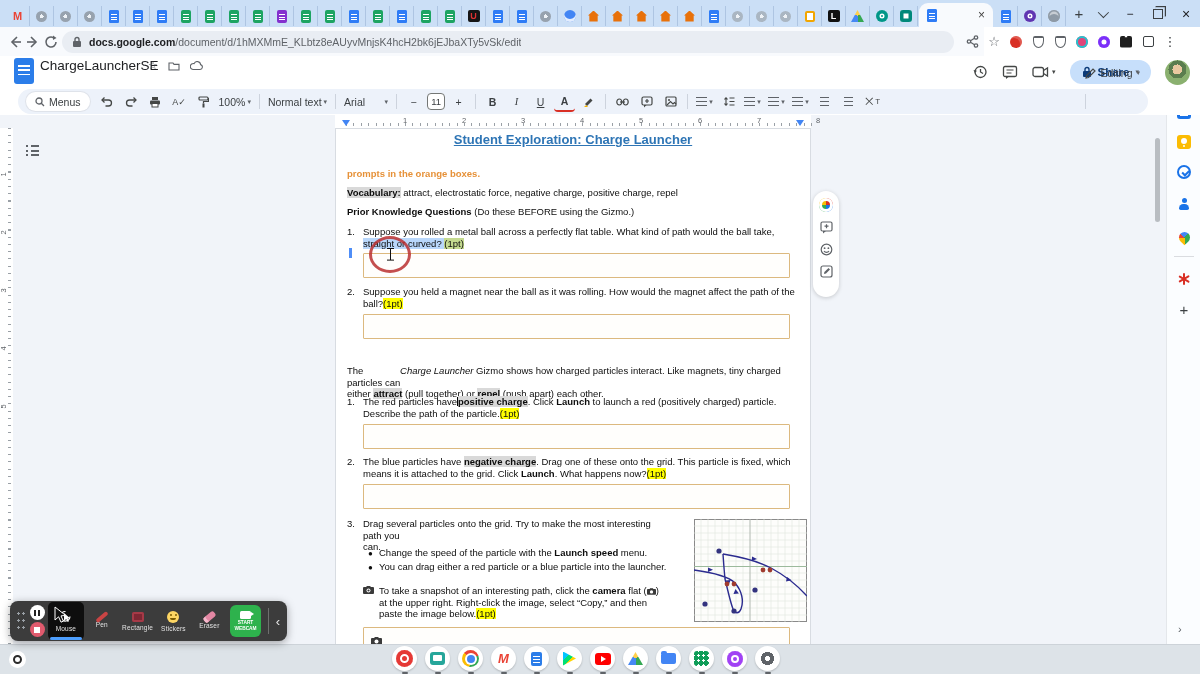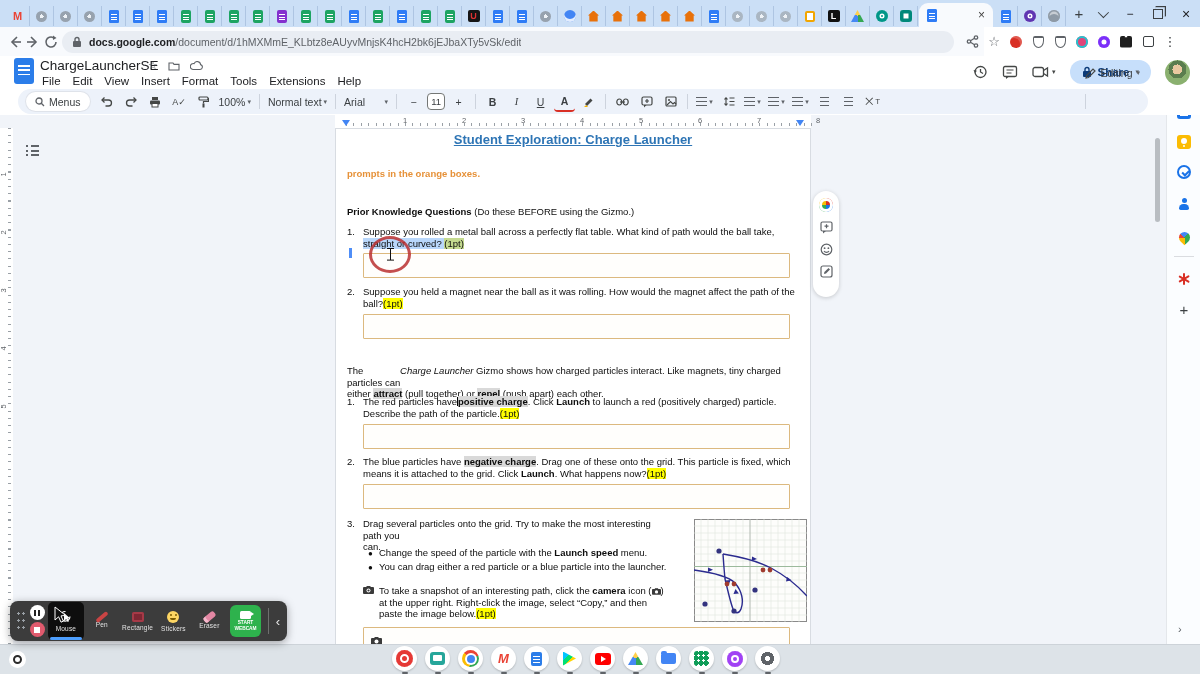--- a/index.html
+++ b/index.html
@@ -498,30 +498,20 @@
       <svg width="12" height="10" viewBox="0 0 12 10">
           <path d="M1 2 h4 l1 1.4 h5 v5.6 h-10 z" fill="none" stroke="#5f6368" stroke-width="1.1"></path>
         </svg>
     </span>
     <span>
       <svg width="13" height="10" viewBox="0 0 13 10">
           <path d="M3.5 8.5 a3 3 0 1 1 .6-5.9 a3.4 3.4 0 0 1 6.5 1 a2.5 2.5 0 0 1-.6 4.9 z" fill="none" stroke="#5f6368" stroke-width="1.1"></path>
         </svg>
     </span>
   </div>
-  <div class="menubar">
-      <span class="menu-item">File</span>
-      <span class="menu-item">Edit</span>
-      <span class="menu-item">View</span>
-      <span class="menu-item">Insert</span>
-      <span class="menu-item">Format</span>
-      <span class="menu-item">Tools</span>
-      <span class="menu-item">Extensions</span>
-      <span class="menu-item">Help</span>
-    </div>
   <div class="dhead-right">
     <span>
       <svg width="16" height="16" viewBox="0 0 16 16">
           <circle cx="8.5" cy="8" r="5.5" fill="none" stroke="#444746" stroke-width="1.3"></circle>
           <path d="M8.5 5 V8 L11 9.5" stroke="#444746" stroke-width="1.3" fill="none"></path>
           <path d="M1.5 6 L3 9 L5 6.7" fill="#444746"></path>
         </svg>
     </span>
     <span>
       <svg width="16" height="15" viewBox="0 0 16 15">
@@ -713,20 +703,23 @@
   <div class="outline-ic">
       <span></span>
       <span></span>
       <span></span>
     </div>
 
   <div class="page">
     <div class="pg-title">Student Exploration: Charge Launcher</div>
     <div class="pg-directions">
       <br><span>prompts in the orange boxes.</span>
+    </div>
+    <div class="pg-vocab">
+      <span class="hl-gray">Vocabulary:</span><span> attract, electrostatic force, negative charge, positive charge, repel</span>
     </div>
     <div class="pg-pk">
       <span class="b">Prior Knowledge Questions</span><span> (Do these BEFORE using the Gizmo.)</span>
     </div>
 
     <div class="q" style="top:97px;">
       <span class="qnum">1.</span>
       <span class="qtext"><span>Suppose you rolled a metal ball across a perfectly flat table. What kind of path would the ball take,</span><br>
         <span class="sel">straight or curved? </span><span class="sel-pt">(1pt)</span></span>
     </div>
@@ -806,21 +799,21 @@
 
     <span class="cam-row-icon">
       <svg width="11" height="8" viewBox="0 0 11 8">
           <rect x="0" y="1" width="11" height="7" rx="1" fill="#3a3a3a"></rect>
           <rect x="3.5" y="0" width="4" height="2" fill="#3a3a3a"></rect>
           <circle cx="5.5" cy="4.5" r="2" fill="#fff"></circle>
           <circle cx="5.5" cy="4.5" r="1.1" fill="#3a3a3a"></circle>
         </svg>
     </span>
     <div class="campara">
-      <span>To take a snapshot of an interesting path, click the </span><span class="b">camera</span><span> icon (</span><svg width="9" height="7" viewBox="0 0 11 8" style="display:inline;vertical-align:-1px;">
+      <span>To take a snapshot of an interesting path, click the </span><span class="b">camera</span><span> flat (</span><svg width="9" height="7" viewBox="0 0 11 8" style="display:inline;vertical-align:-1px;">
           <rect x="0" y="1" width="11" height="7" rx="1" fill="#3a3a3a"></rect>
           <rect x="3.5" y="0" width="4" height="2" fill="#3a3a3a"></rect>
           <circle cx="5.5" cy="4.5" r="2" fill="#fff"></circle>
         </svg><span>)</span><br>
       <span>at the upper right. Right-click the image, select “Copy,” and then</span><br>
       <span>paste the image below.</span><span class="hl-yel">(1pt)</span>
     </div>
 
     <div class="ansbox" style="top:498px;height:40px;">
       <svg width="11" height="8" viewBox="0 0 11 8" style="margin:9px 0 0 7px;">

